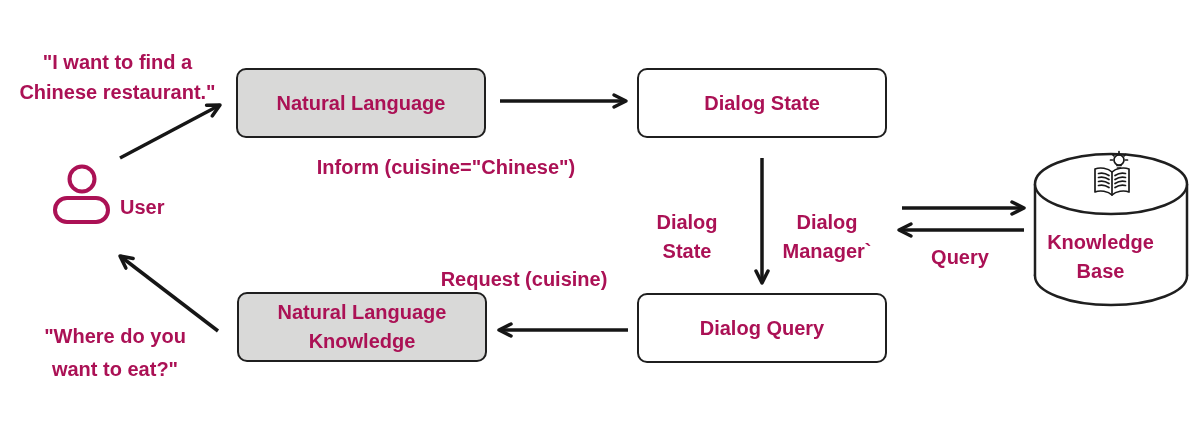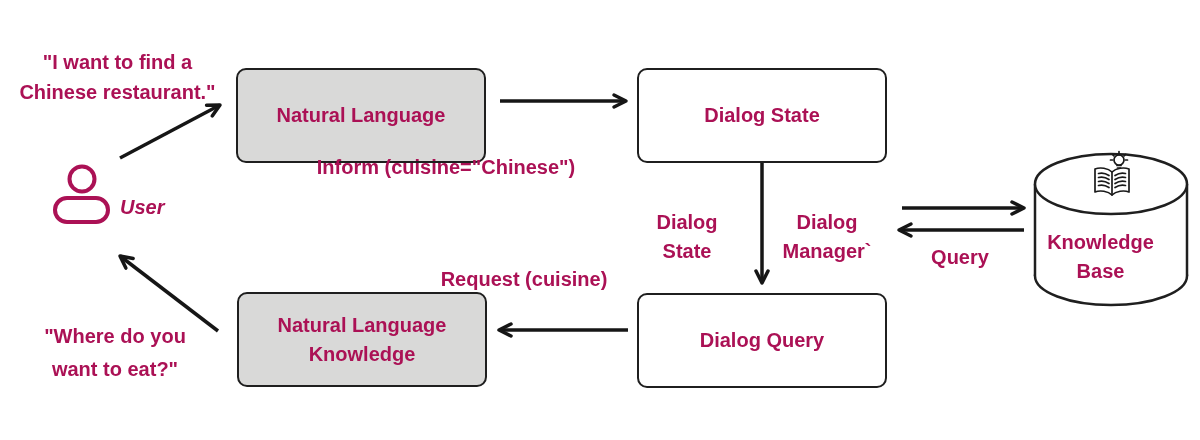--- a/index.html
+++ b/index.html
@@ -15,21 +15,21 @@
     position: relative;
     background: var(--background);
     font-family: "Liberation Sans", sans-serif;
     font-weight: bold;
     overflow: hidden;
   }
   .layer { position: absolute; left: 0; top: 0; width: 1200px; height: 440px; }
   .box {
     position: absolute;
     width: 250px;
-    height: 95px;
+    height: 70px;
     border: 2px solid var(--box_border);
     border-radius: 10px;
     display: flex;
     flex-direction: column;
     align-items: center;
     justify-content: center;
     color: var(--accent);
     font-size: 20px;
     line-height: 29px;
     text-align: center;
@@ -107,21 +107,21 @@
 <div class="box gray" style="left:237px; top:292px;">
   <span>Natural Language</span>
   <span>Knowledge</span>
 </div>
 
 <div class="note" style="left:0px; top:47px; width:235px;">
   <span>"I want to find a</span>
   <span>Chinese restaurant."</span>
 </div>
 
-<div class="note" style="left:120px; top:192px;font-style:italic;">User</div>
+<div class="note" style="left:120px; top:192px;">User</div>
 
 <div class="note" style="left:296px; top:152px; width:300px;">Inform (cuisine="Chinese")</div>
 
 <div class="note" style="left:635px; top:208px; width:104px; line-height:29px;">
   <span>Dialog</span>
   <span>State</span>
 </div>
 
 <div class="note" style="left:765px; top:208px; width:124px; line-height:29px;">
   <span>Dialog</span>

